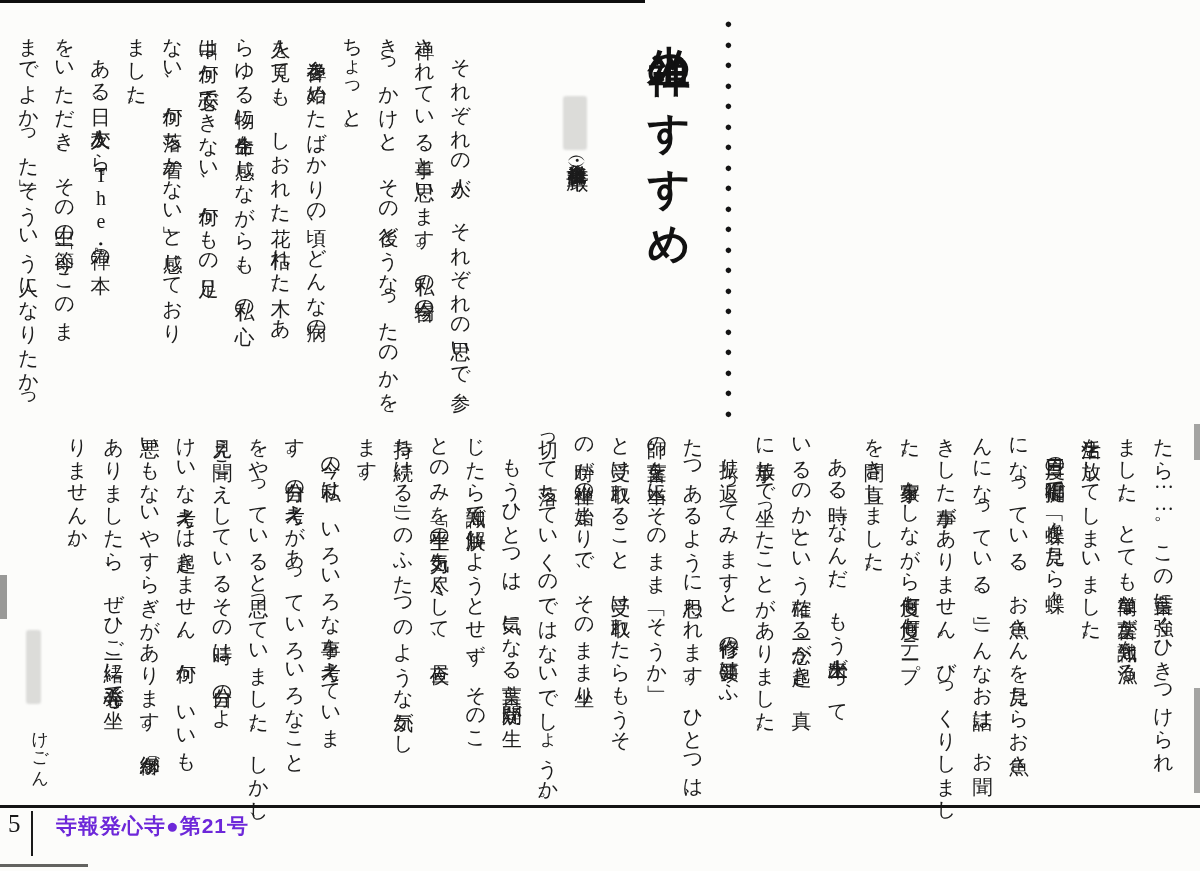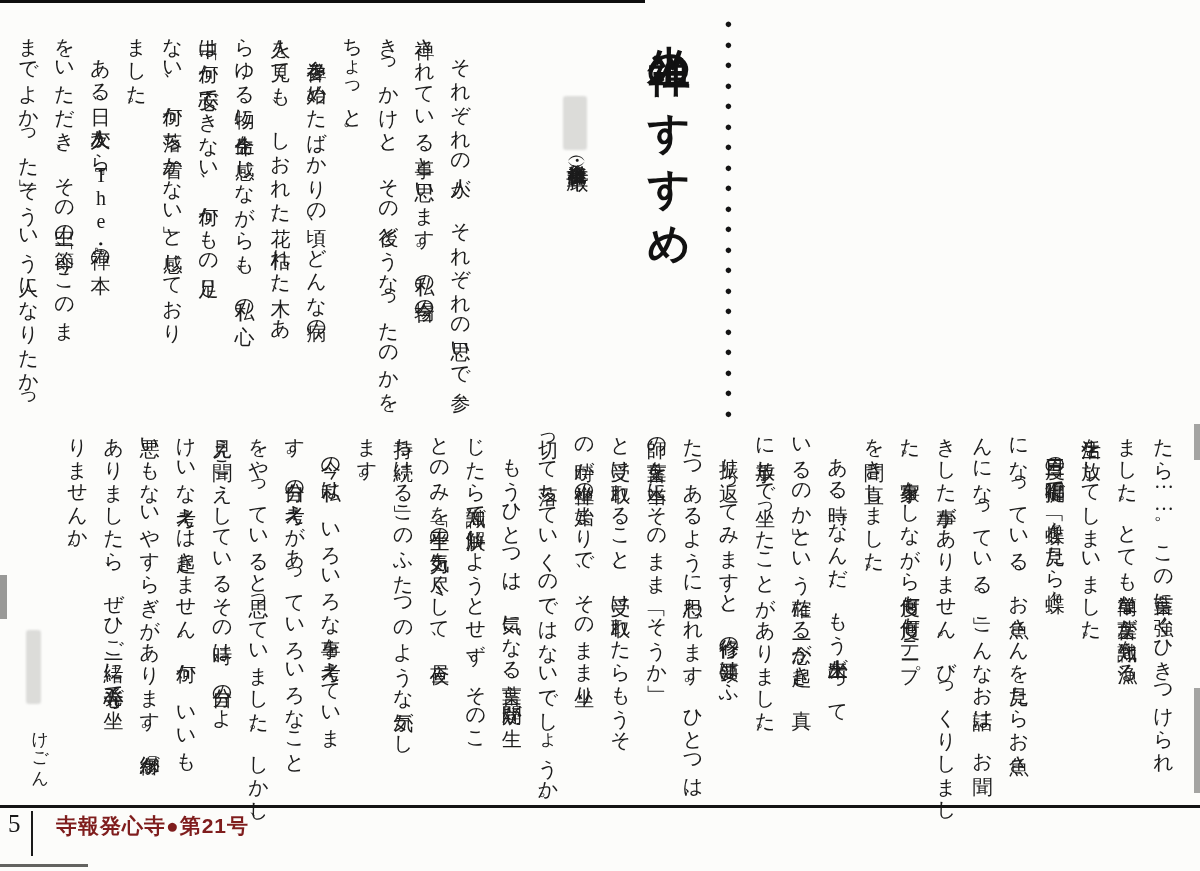--- a/index.html
+++ b/index.html
@@ -56,21 +56,21 @@
   
   .footer-rule { position:absolute; left:0; top:805px; width:1200px; height:3px; background:#141414; }
   .page-number {
     position:absolute; left:8px; top:810px;
     font-size:25px; font-family:"Liberation Serif", serif; color:#1a1a1a;
   }
   .footer-divider { position:absolute; left:31px; top:811px; width:2px; height:45px; background:#1a1a1a; }
   .publication {
     position:absolute; left:56px; top:812px;
     font-family:"Liberation Sans", sans-serif; font-weight:700;
-    font-size:21px; letter-spacing:1px; color:#7f1d1d;
+    font-size:21px; letter-spacing:1px; color:#6d28d9;
   }
 
   
   .artifact { position:absolute; pointer-events:none; }
   .smudge { background:#9a9a96; opacity:.32; filter:blur(1.2px); border-radius:3px; }
   .smudge-dark { background:#4a4a48; opacity:.55; filter:blur(.6px); }
   .edge-frag { background:#3a3a38; opacity:.45; filter:blur(.5px); }
   .bottom-edge-line { background:#3c3c3a; opacity:.8; }
 </style>
 </head>

